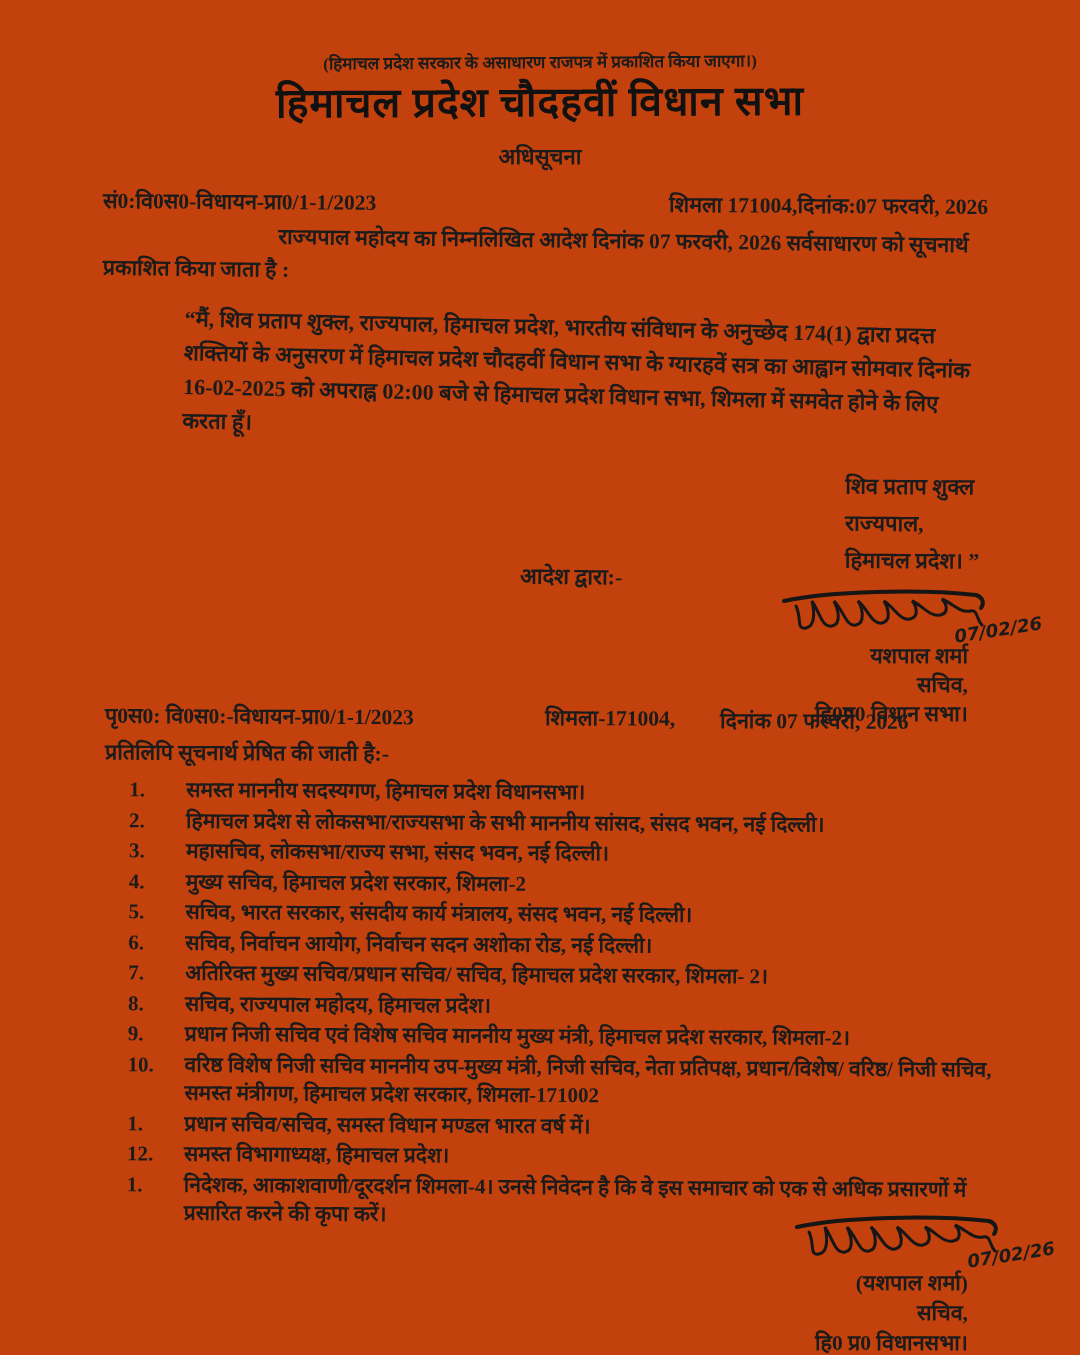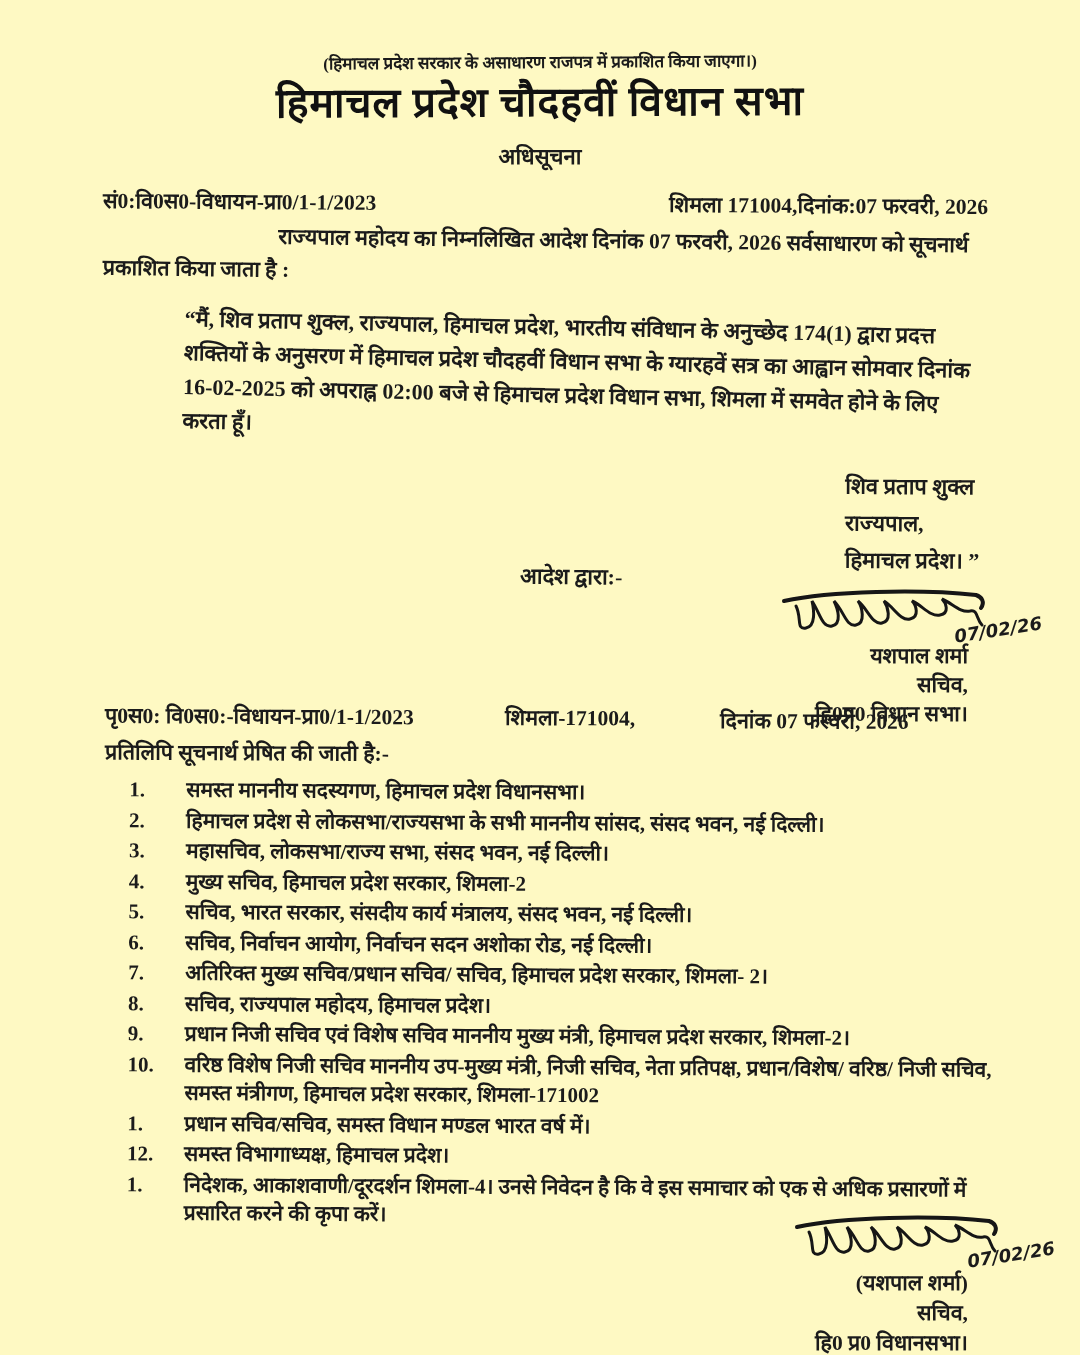--- a/index.html
+++ b/index.html
@@ -1,18 +1,18 @@
 <!DOCTYPE html>
 <html><head>
 <meta charset="utf-8">
 <title>Notification</title>
 <style>
   html,body{margin:0;padding:0;background:#ffffff;}
   .page{
-    position:relative;width:1080px;height:1355px;background:#fef9c3;
+    position:relative;width:1080px;height:1355px;background:#c2410c;
     font-family:"Liberation Serif","DejaVu Serif",serif;
     color:#1b1b1b;overflow:hidden;font-weight:600;
   }
   .gazette-note{position:absolute;top:50px;left:0;width:100%;text-align:center;
     font-size:17px;transform:rotate(-0.4deg);}
   .title{position:absolute;top:72px;left:0;width:100%;text-align:center;
     font-size:41px;font-weight:700;margin:0;letter-spacing:1px;transform:rotate(-0.3deg);color:#111;}
   .subtitle{position:absolute;top:140px;left:0;width:100%;text-align:center;font-size:22px;}
   .ref-row{position:absolute;top:188px;left:103px;right:92px;display:flex;
     justify-content:space-between;font-size:21.5px;transform:rotate(0.4deg);}
@@ -27,21 +27,21 @@
   .sig{text-align:right;font-size:21.5px;}
   .sig1{position:absolute;top:586px;right:112px;line-height:29px;}
   .sig2{position:absolute;top:1212px;right:112px;line-height:30px;}
   .sig-art{position:relative;display:inline-block;}
   .sig-art svg{display:block;}
   .sig1 .sig-art{margin-right:-22px;}
   .sig2 .sig-art{margin-right:-35px;}
   .sig-date{position:absolute;right:-52px;bottom:-10px;font-size:18px;font-style:italic;
     font-family:"DejaVu Sans",sans-serif;font-weight:600;transform:rotate(-9deg);white-space:nowrap;}
   .ref2-row{position:absolute;top:702px;left:105px;right:92px;font-size:21.5px;transform:rotate(0.3deg);}
-  .ref2-place{position:absolute;left:400px;top:0;}
+  .ref2-place{position:absolute;left:440px;top:0;}
   .ref2-date{position:absolute;left:615px;top:2px;}
   .copy-line{position:absolute;top:737px;left:105px;font-size:21.5px;transform:rotate(0.3deg);}
   .recipients{position:absolute;top:778px;left:128px;right:86px;margin:0;padding:0;
     list-style:none;font-size:21px;line-height:28.5px;transform:rotate(0.35deg);}
   .recipients li{display:flex;margin-bottom:2px;}
   .recipients .num{width:57px;flex:none;}
   .recipients .txt{flex:1;}
 </style>
 </head>
 <body>

